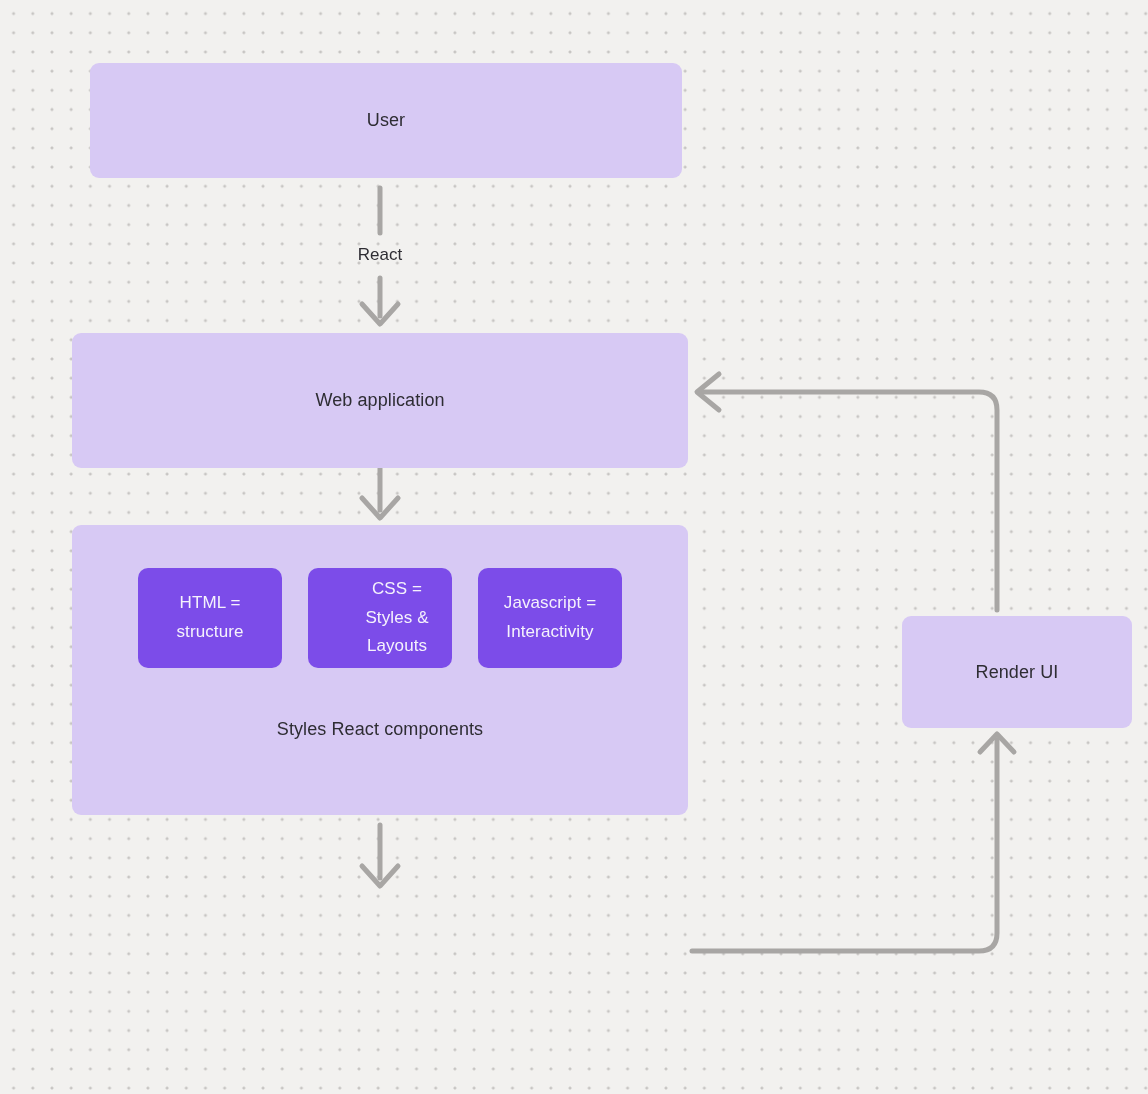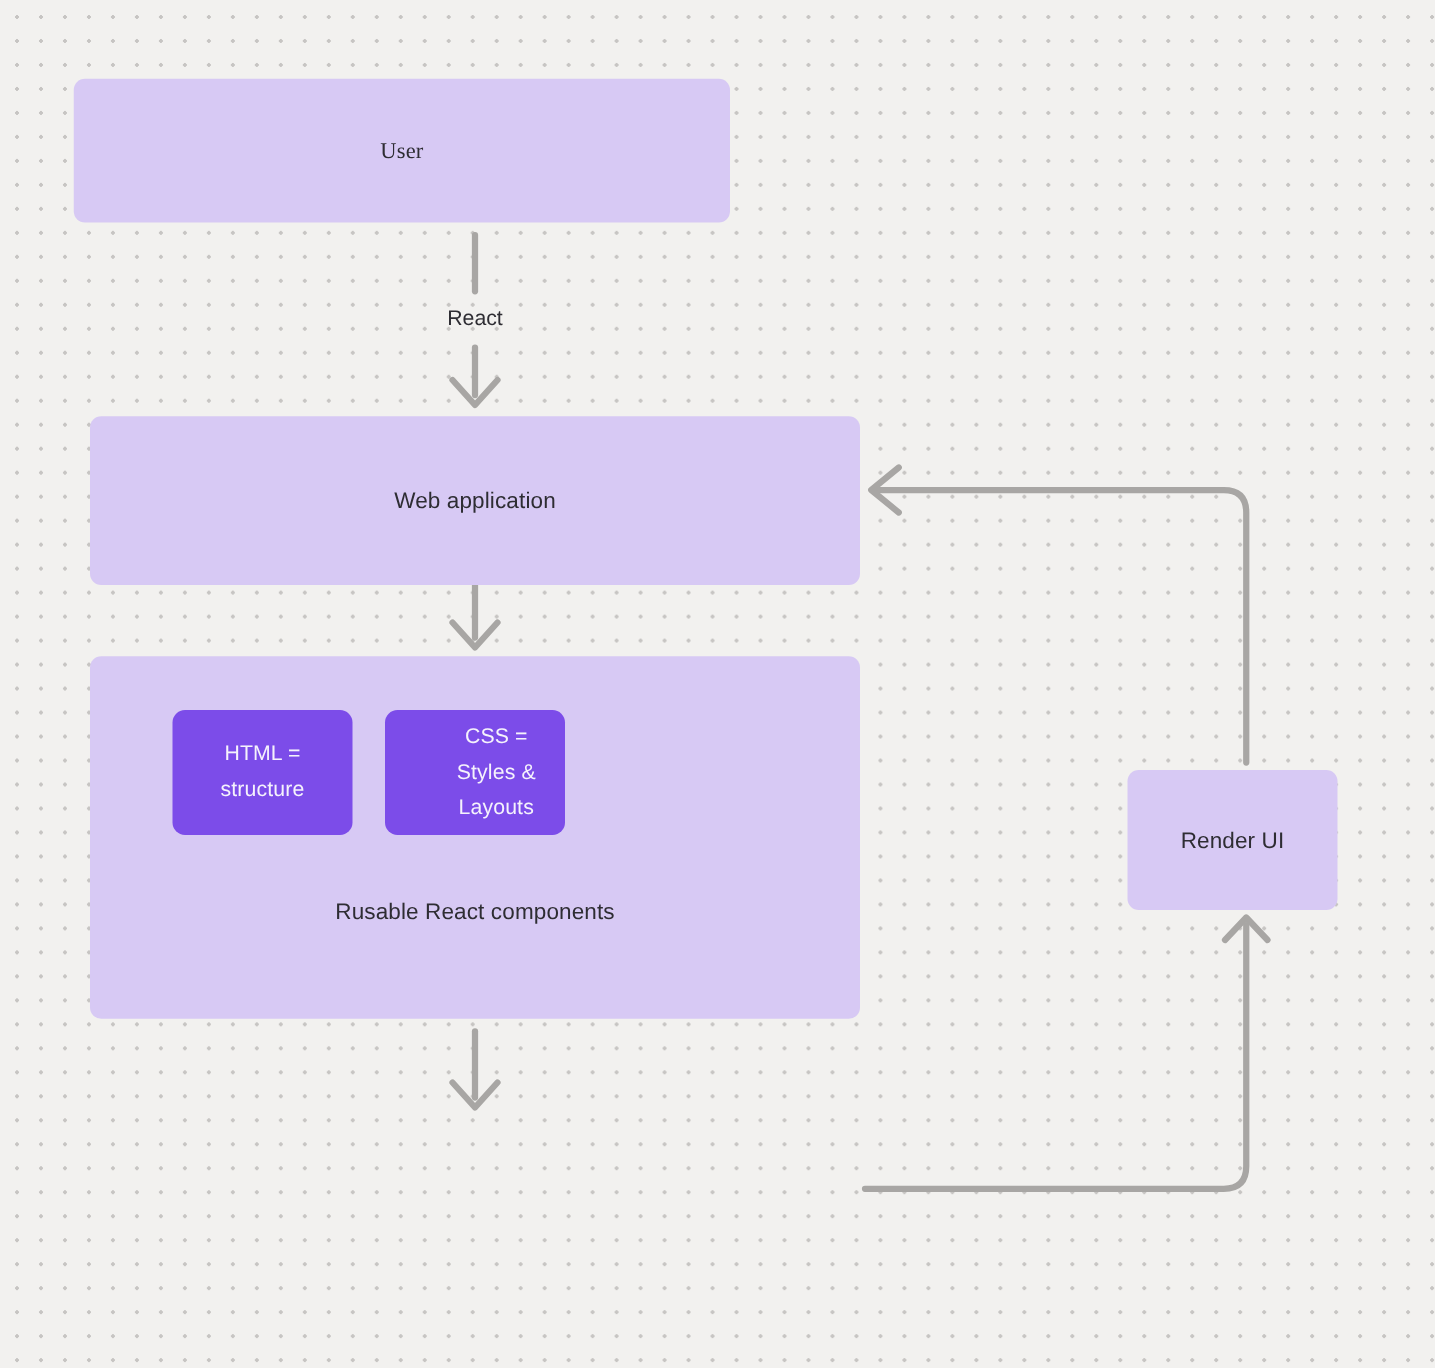--- a/index.html
+++ b/index.html
@@ -35,25 +35,25 @@
     background: var(--box-fill, #d7c9f4);
     border-radius: 9px;
     display: flex;
     align-items: center;
     justify-content: center;
     color: var(--text, #2e2d33);
     font-size: 18px;
     letter-spacing: 0.1px;
     text-align: center;
   }
-  .node-user   { left: 59px;  top: 63px;  width: 525px; height: 115px; font-family: Liberation Serif, serif; }
+  .node-user   { left: 90px;  top: 63px;  width: 592px; height: 115px; }
   .node-webapp { left: 72px;  top: 333px; width: 616px; height: 135px; }
   .node-group  { left: 72px;  top: 525px; width: 616px; height: 290px; }
   .node-vite   { left: 72px;  top: 893px; width: 616px; height: 115px; }
-  .node-render { left: 902px; top: 616px; width: 168px; height: 112px; }
+  .node-render { left: 902px; top: 616px; width: 230px; height: 112px; }
   .chip {
     position: absolute;
     top: 43px;
     width: 144px;
     height: 100px;
     background: var(--chip-fill, #7c4ce9);
     border-radius: 10px;
     color: var(--chip-text, #f5f2fc);
     font-size: 17px;
     line-height: 1.7;
@@ -129,21 +129,24 @@
     <span>Web application</span>
   </div>
 
   <div class="node node-group">
     <div class="chip chip-html">
       <span>HTML = structure</span>
     </div>
     <div class="chip chip-css">
       <span>CSS = Styles &amp; Layouts</span>
     </div>
-    <div class="group-caption">Rusable React components</div>
+    <div class="chip chip-js">
+      <span>Javascript = Interactivity</span>
+    </div>
+    <div class="group-caption">Styles React components</div>
   </div>
 
 
   <div class="node node-render">
     <span>Render UI</span>
   </div>
 
 </div>
 
 </body></html>

